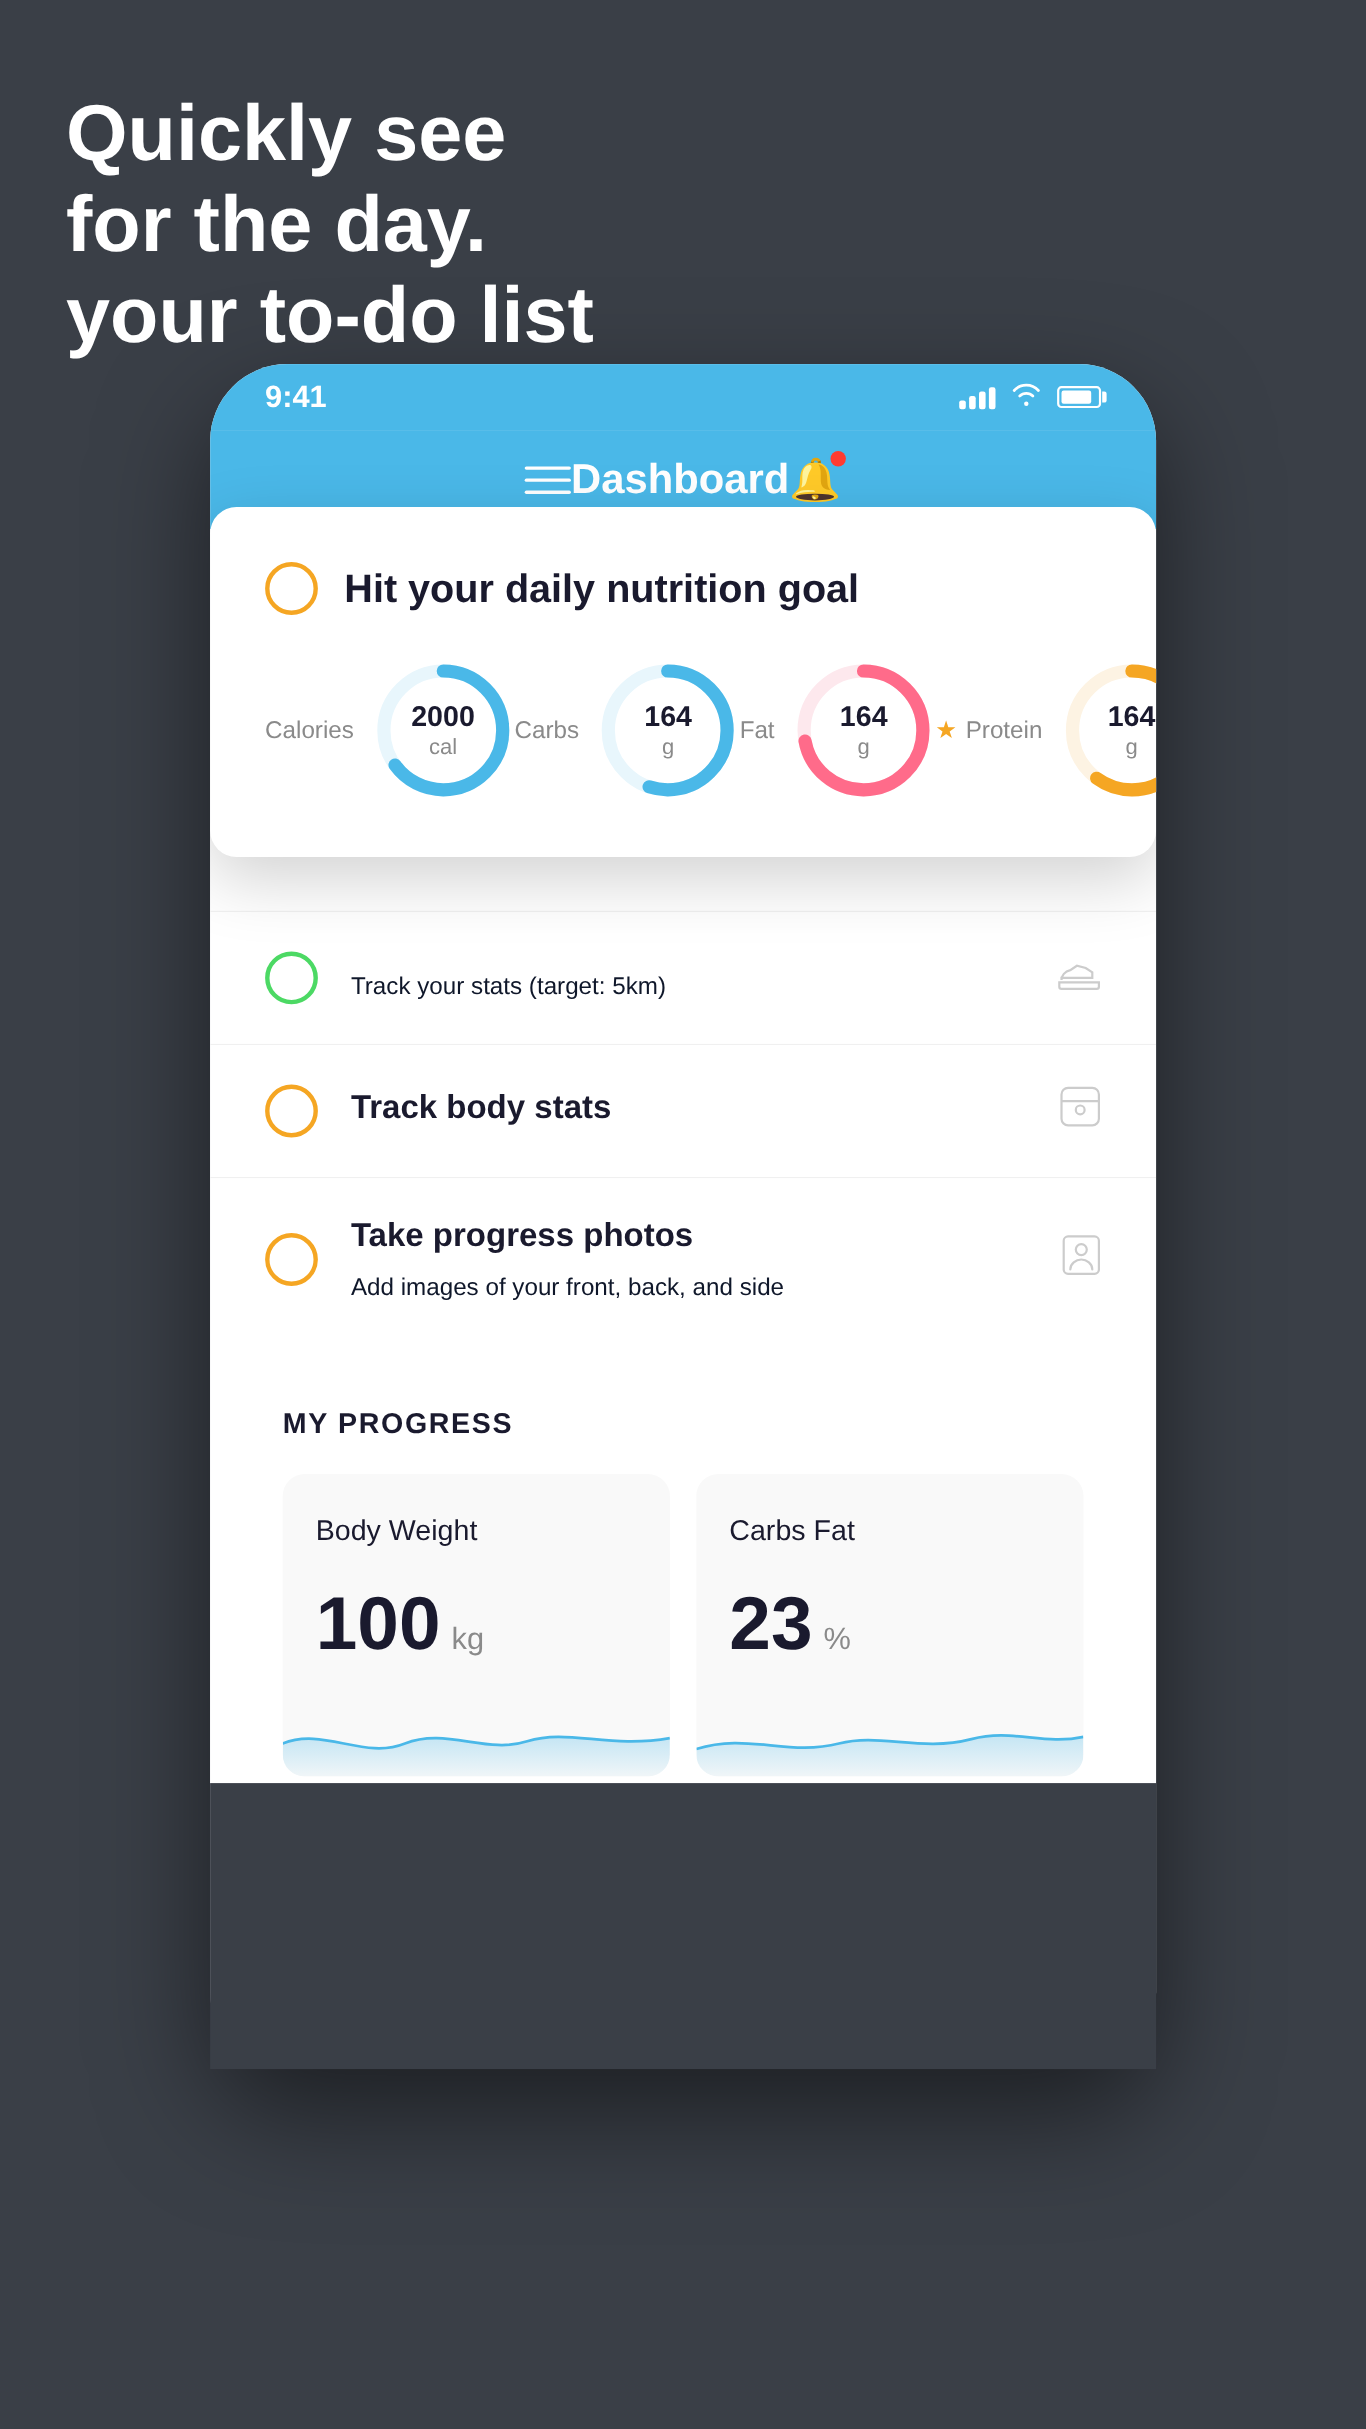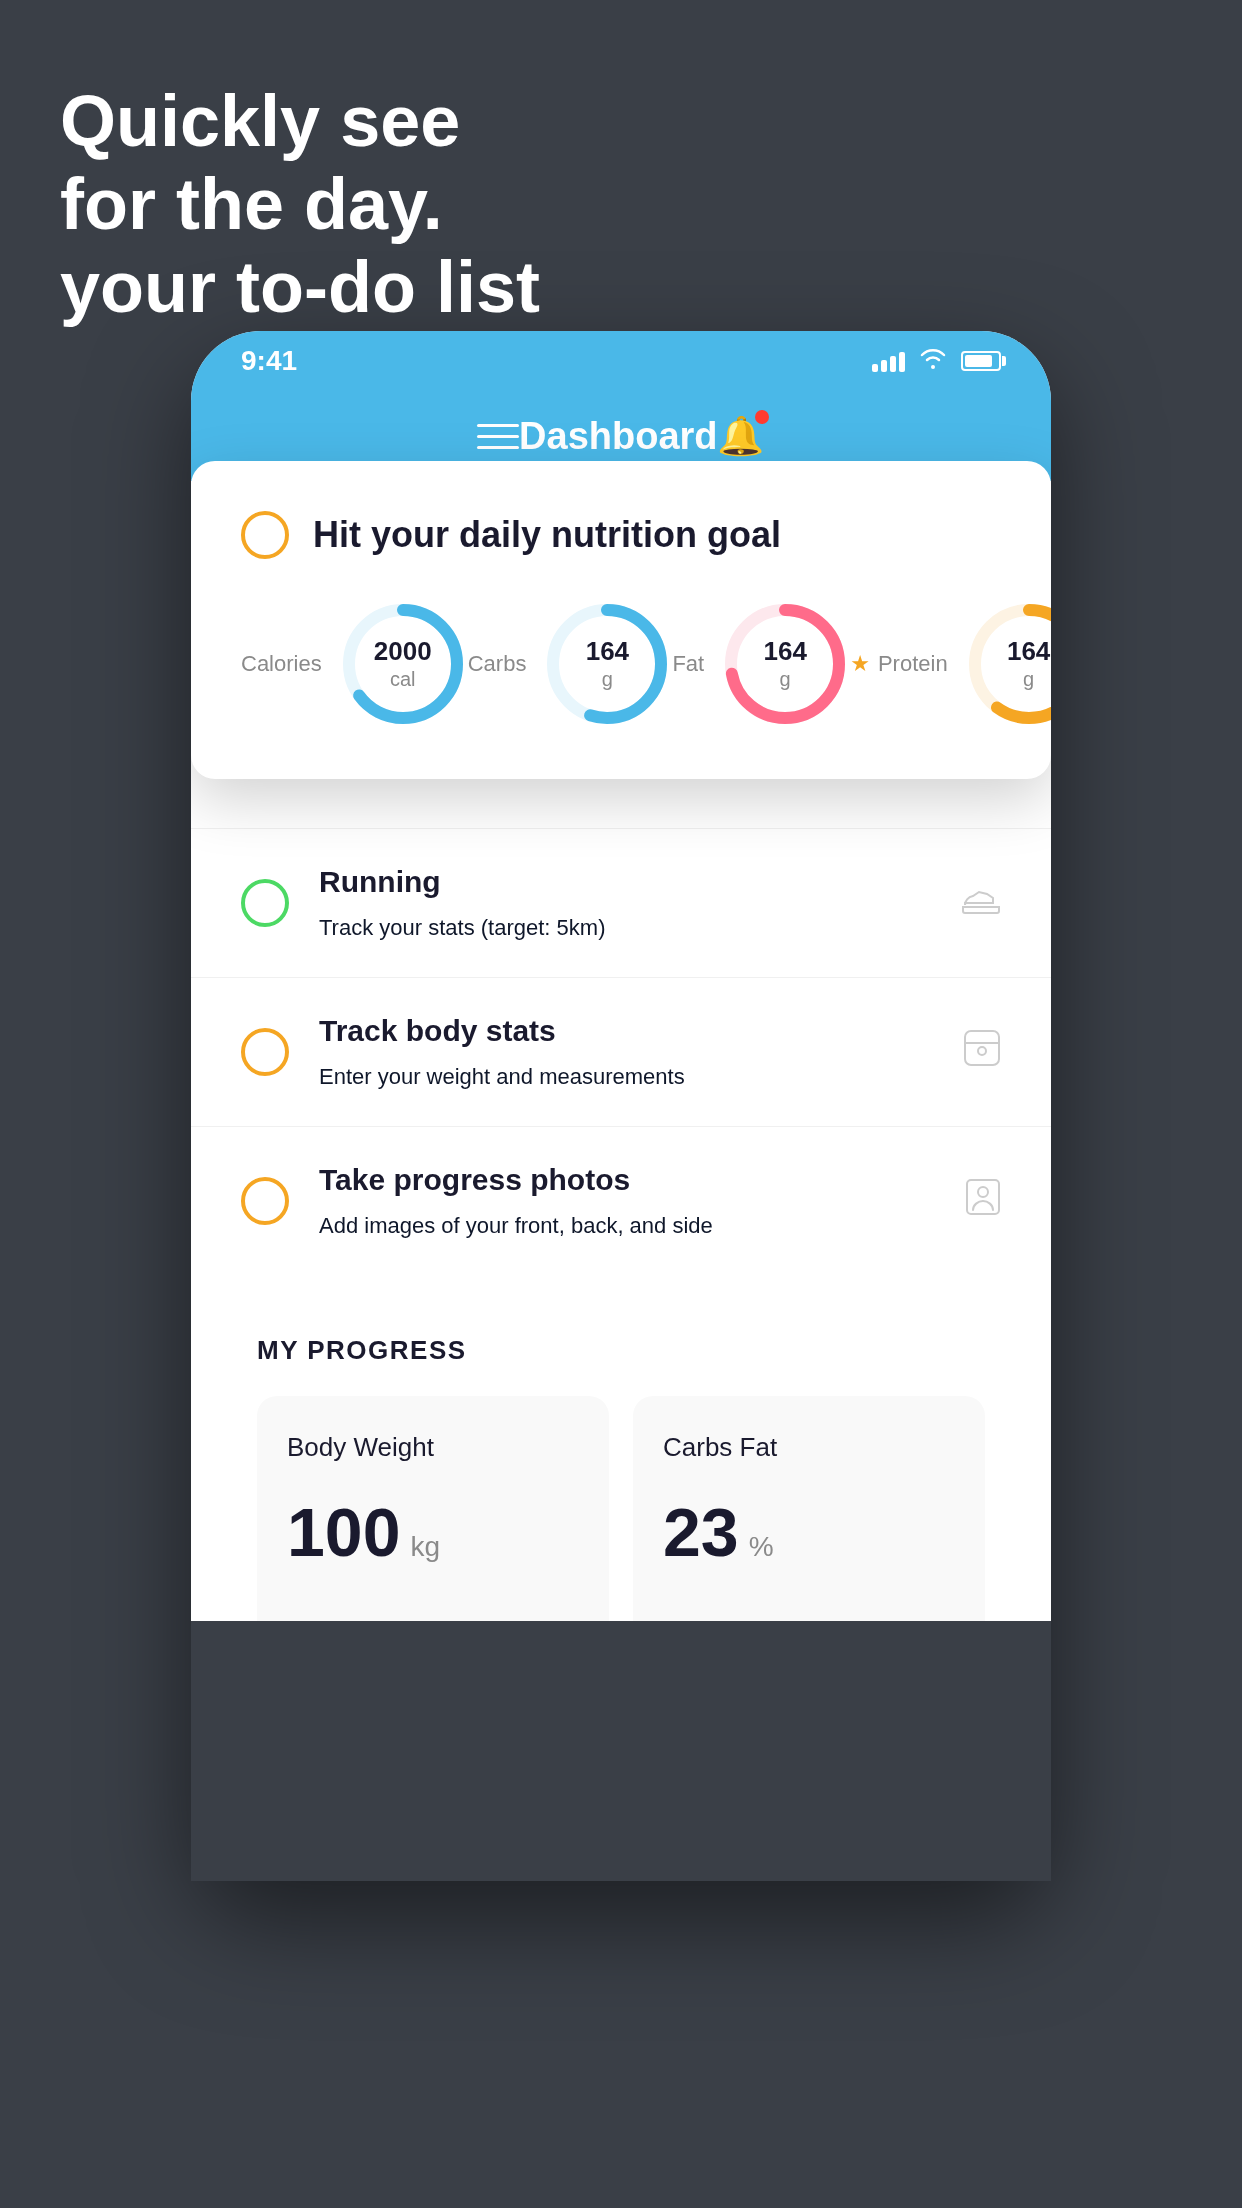--- a/index.html
+++ b/index.html
@@ -520,36 +520,34 @@
             </div>
           </div>
         </div>
       </div>
 
       <div class="todo-list">
 
         <div class="todo-item">
           <div class="todo-circle green"></div>
           <div class="todo-text">
-            <div class="todo-title">Running</div>
             <div class="todo-subtitle">Track your stats (target: 5km)</div>
           </div>
           <div class="todo-icon">
             <svg width="40" height="32" viewBox="0 0 40 32" fill="none">
               <path d="M4 22c0-4 3-8 8-9l6-4 8 2 6 4v5H4v2z" stroke="#ccc" stroke-width="2" fill="none"></path>
               <path d="M2 24h36v4a2 2 0 01-2 2H4a2 2 0 01-2-2v-4z" stroke="#ccc" stroke-width="2" fill="none"></path>
             </svg>
           </div>
         </div>
 
         <div class="todo-item">
           <div class="todo-circle yellow"></div>
           <div class="todo-text">
             <div class="todo-title">Track body stats</div>
-            <div class="todo-subtitle">Enter your weight and measurements</div>
           </div>
           <div class="todo-icon">
             <svg width="38" height="38" viewBox="0 0 38 38" fill="none">
               <rect x="2" y="2" width="34" height="34" rx="6" stroke="#ccc" stroke-width="2"></rect>
               <line x1="2" y1="14" x2="36" y2="14" stroke="#ccc" stroke-width="2"></line>
               <circle cx="19" cy="22" r="4" stroke="#ccc" stroke-width="2"></circle>
             </svg>
           </div>
         </div>
 

